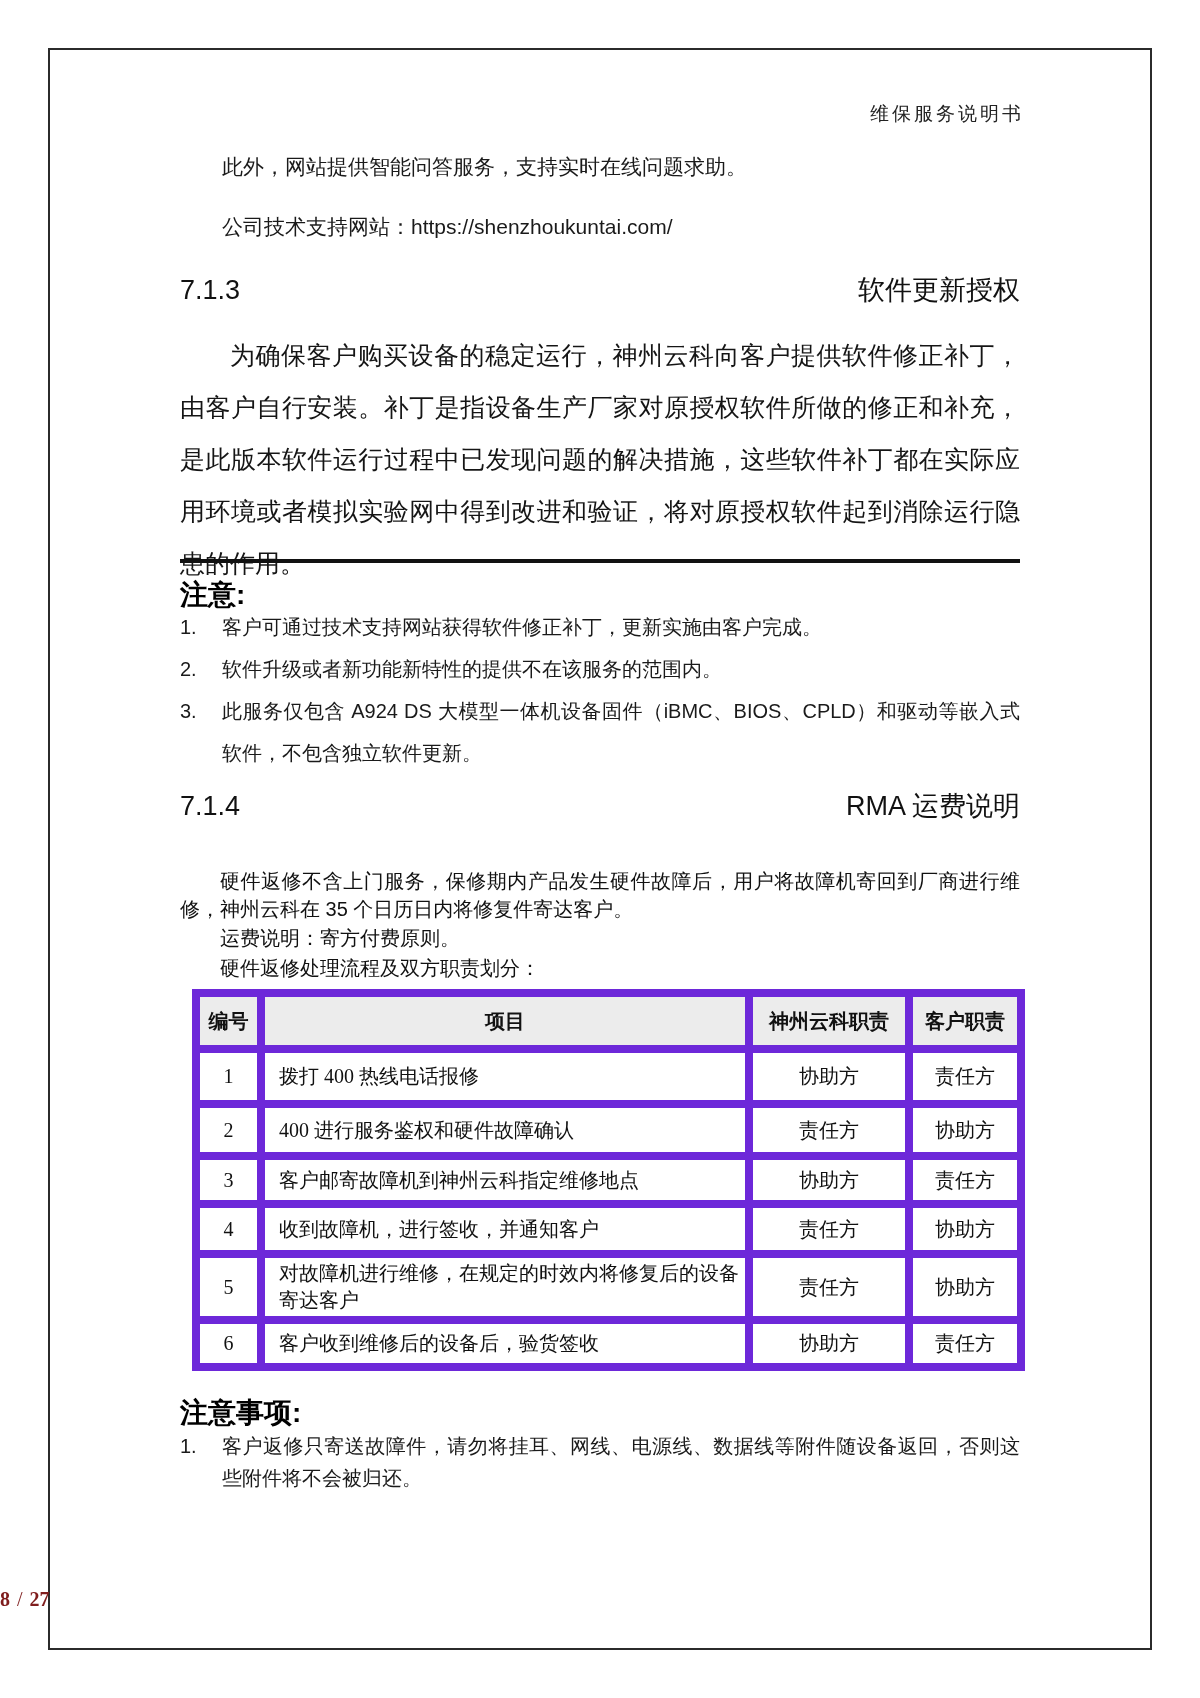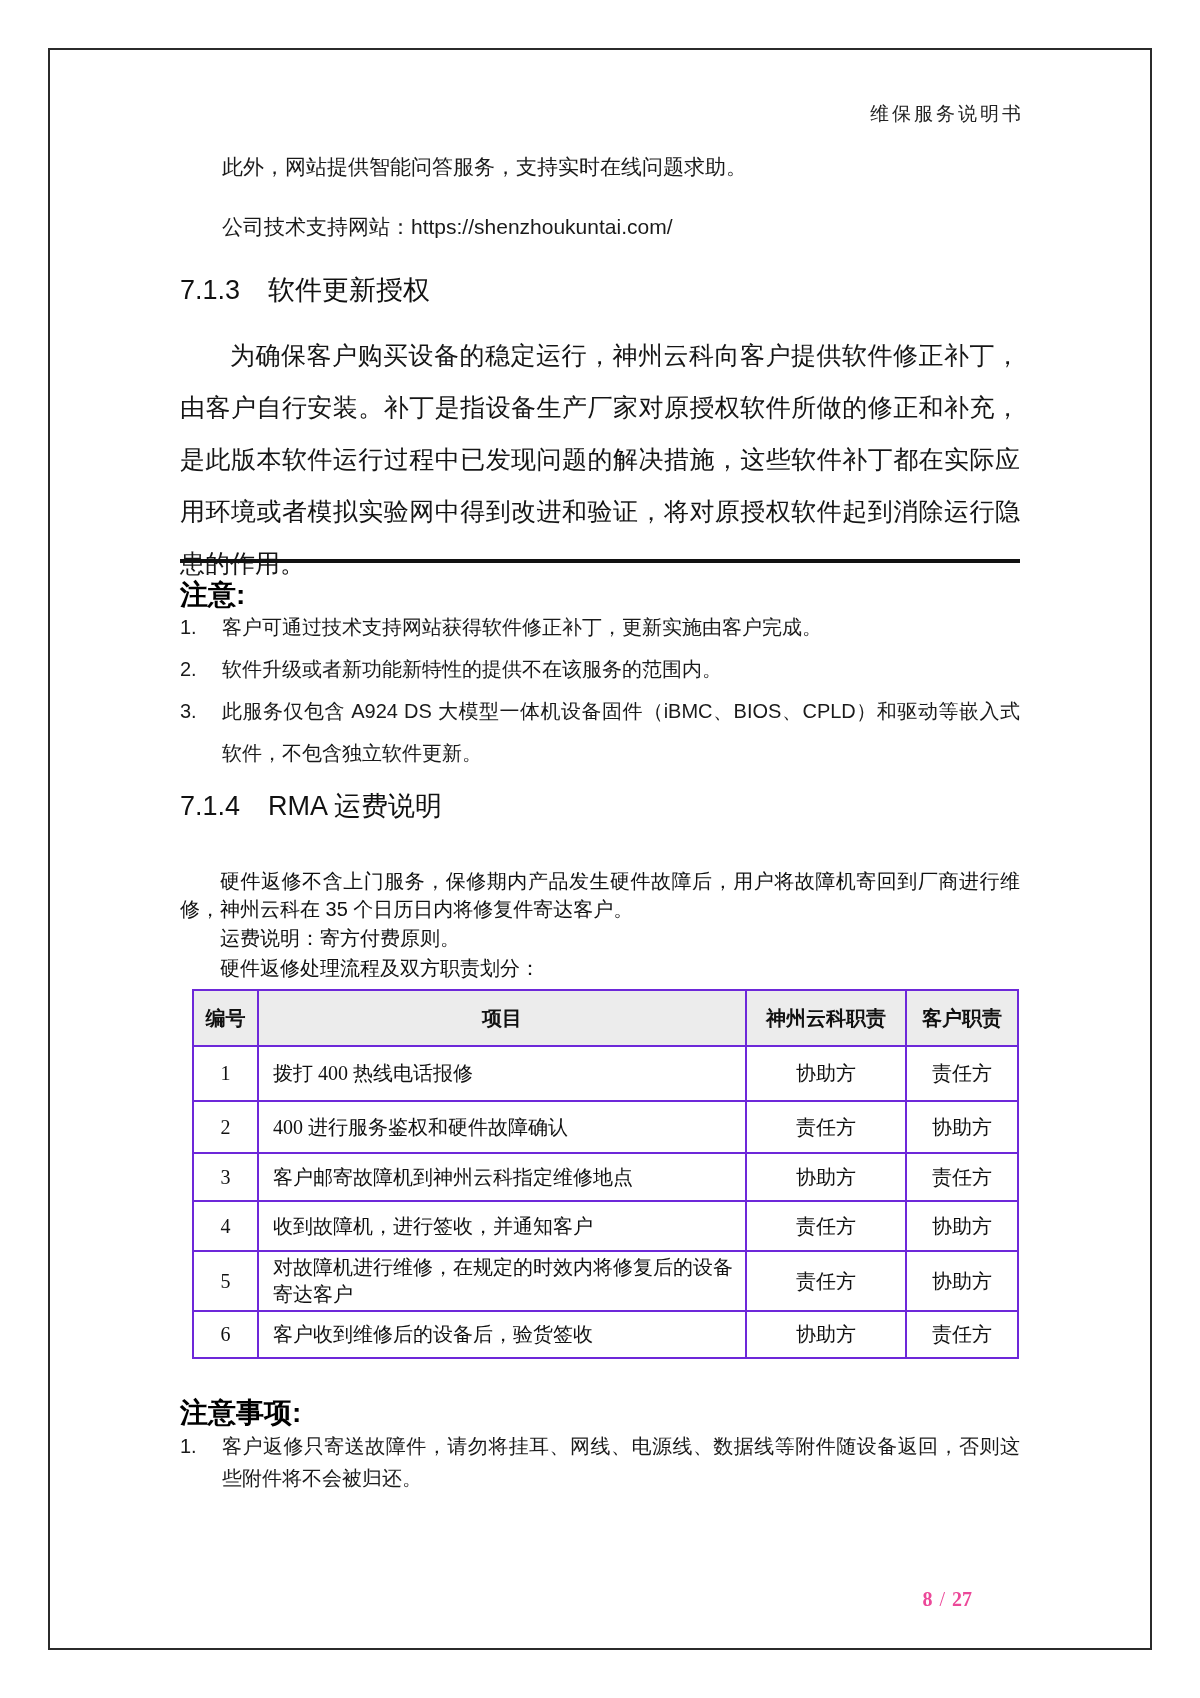--- a/index.html
+++ b/index.html
@@ -17,21 +17,21 @@
     font-family:"Liberation Serif","DejaVu Serif",serif;
     font-size:19px;letter-spacing:3px;color:#222;
   }
 
   .content{position:absolute;left:180px;top:0;width:840px;height:1698px;}
   .blk{position:absolute;left:0;right:0;}
 
   .para{font-size:21px;line-height:26px;}
   .indent{padding-left:42px;}
 
-  .heading{font-size:27px;line-height:36px;color:#111;display:flex;}
+  .heading{font-size:27px;line-height:36px;color:#111;display:flex;justify-content:space-between;}
   .heading .num{margin-right:28px;}
 
   .body-just{
     font-size:25px;line-height:52px;text-align:justify;
     text-indent:2em;color:#151515;
   }
 
   .rule{height:4px;background:#111;}
 
   .note-label{font-size:28px;font-weight:bold;color:#000;}
@@ -44,35 +44,35 @@
 
   .serif-para{font-size:20px;line-height:28px;text-align:justify;color:#111;}
   .serif-line{font-size:20px;line-height:30px;color:#111;}
 
   table.rma{
     border-collapse:collapse;position:absolute;left:12px;top:989px;
     width:825px;table-layout:fixed;
     font-family:"Liberation Serif","DejaVu Serif",serif;font-size:20px;color:#111;
     border:2px solid #000;
   }
-  table.rma th,table.rma td{border:2px solid #6d28d9;padding:2px 6px;vertical-align:middle;}
+  table.rma th,table.rma td{border:8px solid #6d28d9;padding:2px 6px;vertical-align:middle;}
   table.rma th{background:#ececec;font-weight:bold;text-align:center;}
   table.rma td{text-align:center;}
   table.rma td.item{text-align:left;padding-left:14px;border-radius:9px;}
   table.rma tr.hdr{height:56px;}
   table.rma tr.r1{height:55px;}
   table.rma tr.r2{height:52px;}
   table.rma tr.r3{height:48px;}
   table.rma tr.r4{height:50px;}
   table.rma tr.r5{height:55px;}
   table.rma tr.r6{height:47px;}
 
   .footer{
-    position:absolute;top:1588px;left:0;width:972px;text-align:right;
-    font-family:"Liberation Serif","DejaVu Serif",serif;font-size:20px;color:#ec4899;
+    position:absolute;top:1588px;left:0;width:972px;text-align:left;
+    font-family:"Liberation Serif","DejaVu Serif",serif;font-size:20px;color:#7f1d1d;
   }
   .footer .pg{font-weight:bold;}
   .footer .sep{font-weight:400;margin:0 7px;}
 </style>
 </head>
 <body>
 
 <div class="page-border"></div>
 
 <div class="header-right">维保服务说明书</div>

